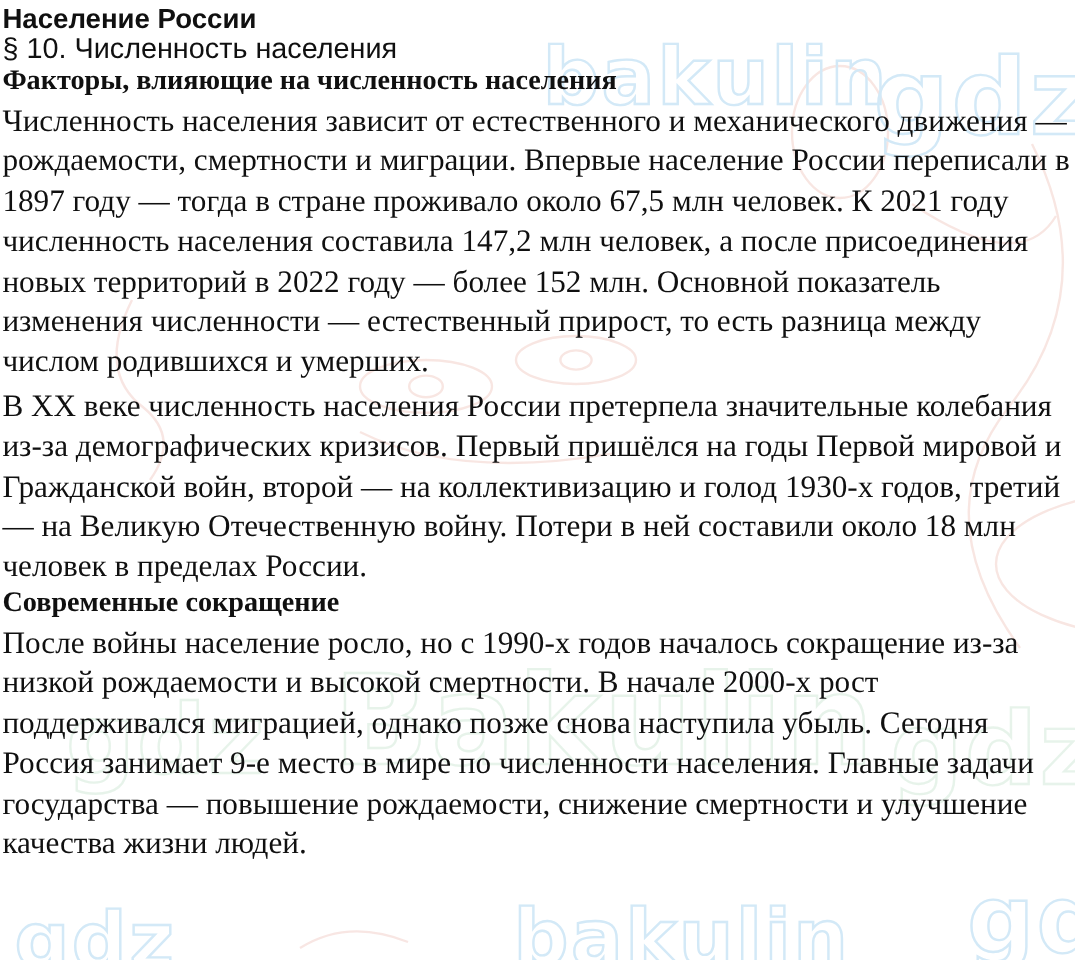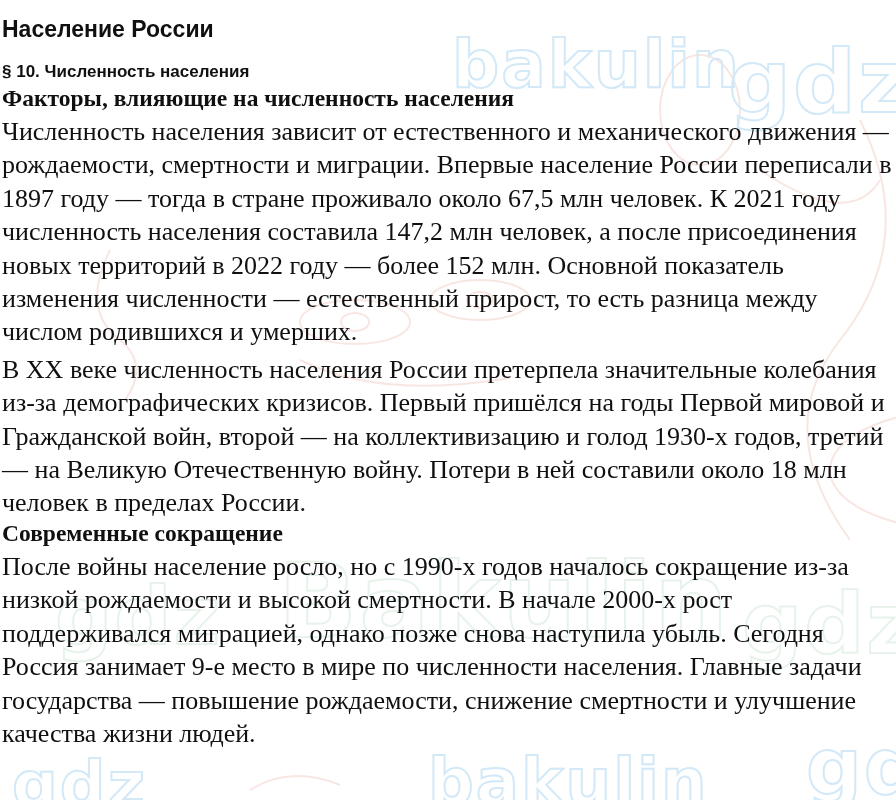--- a/index.html
+++ b/index.html
@@ -23,30 +23,30 @@
   .wm-top-gdz       { left: 728px; top: 30px;  font-size: 88px; }
   .wm-mid-gdz-left  { left: 55px;  top: 570px; font-size: 80px; opacity: .8; }
   .wm-mid-bakulin   { left: 278px; top: 540px; font-size: 104px; opacity: .8; }
   .wm-mid-gdz-right { left: 742px; top: 575px; font-size: 84px; opacity: .8; }
   .wm-bot-gdz-left  { left: 12px;  top: 748px; font-size: 64px; }
   .wm-bot-bakulin   { left: 428px; top: 745px; font-size: 64px; }
   .wm-bot-gdz-right { left: 806px; top: 722px; font-size: 78px; }
   .doodles { position: absolute; inset: 0; }
 
   
-  .doc { position: relative; z-index: 1; padding: 15px 2px 0 2px; width: 896px; }
+  .doc { position: relative; z-index: 1; padding: 1px 2px 0 2px; width: 896px; }
   .doc-title {
     font-family: "Liberation Sans", sans-serif;
     font-weight: 700; font-size: 23px; line-height: 26px;
     margin-top: 1px;
   }
   .doc-subtitle {
     font-family: "Liberation Sans", sans-serif;
-    font-weight: 700; font-size: 17px; line-height: 26px;
-    margin-top: 17px;
+    font-weight: 400; font-size: 24px; line-height: 26px;
+    margin-top: 0;
   }
   .section-heading {
     font-family: "Liberation Serif", serif;
     font-weight: 700; font-size: 23.5px; line-height: 26px;
   }
   .section-body {
     font-family: "Liberation Serif", serif;
     font-size: 26px; line-height: 33.4px;
     margin-top: 4px;
     max-width: 892px;

